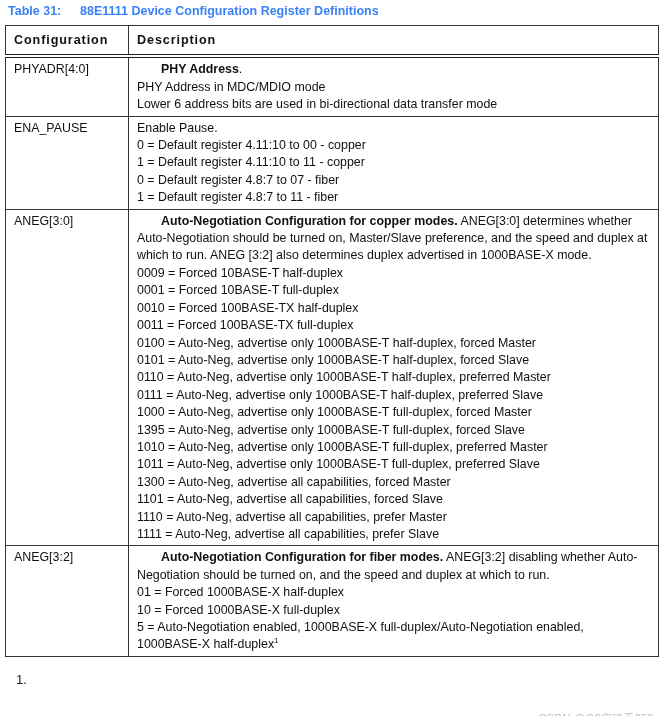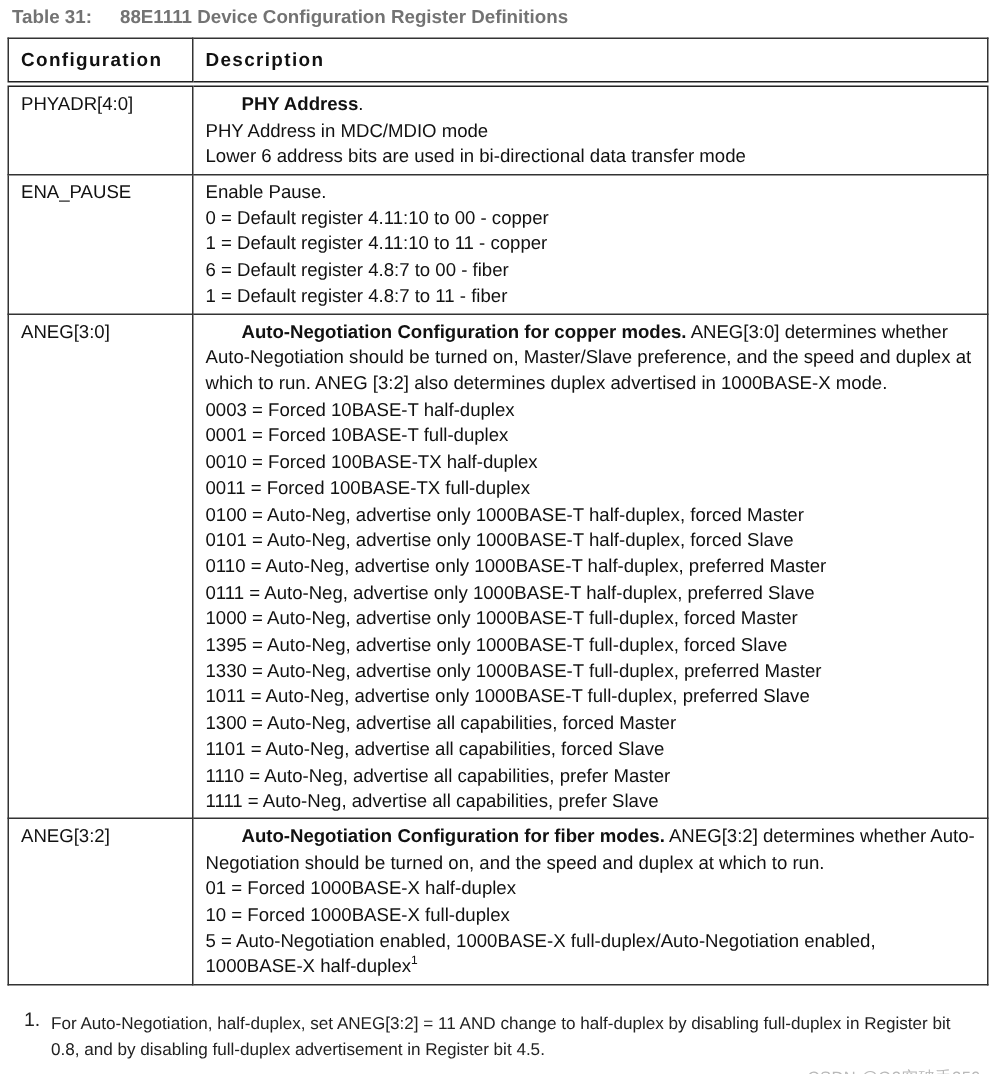--- a/index.html
+++ b/index.html
@@ -1,18 +1,18 @@
 <!DOCTYPE html>
 <html><head>
 <meta charset="utf-8">
 <style>
   html, body { margin: 0; padding: 0; background: #ffffff; }
   body { width: 664px; height: 716px; position: relative; overflow: hidden;
          font-family: "Liberation Sans", sans-serif; color: #111; }
-  .caption { position: absolute; left: 8px; top: 4px; font-size: 12.5px; font-weight: bold; color: #737373; }
+  .caption { position: absolute; left: 8px; top: 4px; font-size: 12.5px; font-weight: bold; color: #3b82f6; }
   .caption .num { display: inline-block; width: 72px; }
   table.reg { position: absolute; left: 5px; top: 25px; width: 654px;
               border-collapse: collapse; font-size: 12.4px; line-height: 17.4px; }
   table.reg td, table.reg th { border: 1px solid #333; vertical-align: top; text-align: left; }
   table.reg th { font-weight: bold; letter-spacing: 0.9px; font-size: 12.6px; padding: 6px 8px 5px 8px;
                  border-bottom: 4px double #222; }
   table.reg td { padding: 3px 8px 2px 8px; }
   table.reg td.cfg { width: 106px; }
   .line { display: block; }
   b { font-weight: bold; padding-left: 24px; }
@@ -45,58 +45,57 @@
         <span class="line">Lower 6 address bits are used in bi-directional data transfer mode</span>
       </td>
     </tr>
 
     <tr>
       <td class="cfg">ENA_PAUSE</td>
       <td>
         <span class="line">Enable Pause.</span>
         <span class="line">0 = Default register 4.11:10 to 00 - copper</span>
         <span class="line">1 = Default register 4.11:10 to 11 - copper</span>
-        <span class="line">6 = Default register 4.8:7 to 00 - fiber</span>
+        <span class="line">0 = Default register 4.8:7 to 07 - fiber</span>
         <span class="line">1 = Default register 4.8:7 to 11 - fiber</span>
       </td>
     </tr>
 
     <tr>
       <td class="cfg">ANEG[3:0]</td>
       <td>
         <span class="line"><b>Auto-Negotiation Configuration for copper modes.</b><span> ANEG[3:0] determines whether Auto-Negotiation should be turned on, Master/Slave preference, and the speed and duplex at which to run. ANEG [3:2] also determines duplex advertised in 1000BASE-X mode.</span></span>
-        <span class="line">0003 = Forced 10BASE-T half-duplex</span>
+        <span class="line">0009 = Forced 10BASE-T half-duplex</span>
         <span class="line">0001 = Forced 10BASE-T full-duplex</span>
         <span class="line">0010 = Forced 100BASE-TX half-duplex</span>
         <span class="line">0011 = Forced 100BASE-TX full-duplex</span>
         <span class="line">0100 = Auto-Neg, advertise only 1000BASE-T half-duplex, forced Master</span>
         <span class="line">0101 = Auto-Neg, advertise only 1000BASE-T half-duplex, forced Slave</span>
         <span class="line">0110 = Auto-Neg, advertise only 1000BASE-T half-duplex, preferred Master</span>
         <span class="line">0111 = Auto-Neg, advertise only 1000BASE-T half-duplex, preferred Slave</span>
         <span class="line">1000 = Auto-Neg, advertise only 1000BASE-T full-duplex, forced Master</span>
         <span class="line">1395 = Auto-Neg, advertise only 1000BASE-T full-duplex, forced Slave</span>
-        <span class="line">1330 = Auto-Neg, advertise only 1000BASE-T full-duplex, preferred Master</span>
+        <span class="line">1010 = Auto-Neg, advertise only 1000BASE-T full-duplex, preferred Master</span>
         <span class="line">1011 = Auto-Neg, advertise only 1000BASE-T full-duplex, preferred Slave</span>
         <span class="line">1300 = Auto-Neg, advertise all capabilities, forced Master</span>
         <span class="line">1101 = Auto-Neg, advertise all capabilities, forced Slave</span>
         <span class="line">1110 = Auto-Neg, advertise all capabilities, prefer Master</span>
         <span class="line">1111 = Auto-Neg, advertise all capabilities, prefer Slave</span>
       </td>
     </tr>
 
     <tr>
       <td class="cfg">ANEG[3:2]</td>
       <td>
-        <span class="line"><b>Auto-Negotiation Configuration for fiber modes.</b><span> ANEG[3:2] determines whether Auto-Negotiation should be turned on, and the speed and duplex at which to run.</span></span>
+        <span class="line"><b>Auto-Negotiation Configuration for fiber modes.</b><span> ANEG[3:2] disabling whether Auto-Negotiation should be turned on, and the speed and duplex at which to run.</span></span>
         <span class="line">01 = Forced 1000BASE-X half-duplex</span>
         <span class="line">10 = Forced 1000BASE-X full-duplex</span>
         <span class="line"><span>5 = Auto-Negotiation enabled, 1000BASE-X full-duplex/Auto-Negotiation enabled, 1000BASE-X half-duplex</span><sup>1</sup></span>
       </td>
     </tr>
   </tbody>
 </table>
 
 <div class="footnote">
   <span class="fn-mark">1.</span>
-  <span>For Auto-Negotiation, half-duplex, set ANEG[3:2] = 11 AND change to half-duplex by disabling full-duplex in Register bit 0.8, and by disabling full-duplex advertisement in Register bit 4.5.</span>
 </div>
 
 <div class="watermark">CSDN @G2突破手259</div>
 
 </body></html>

